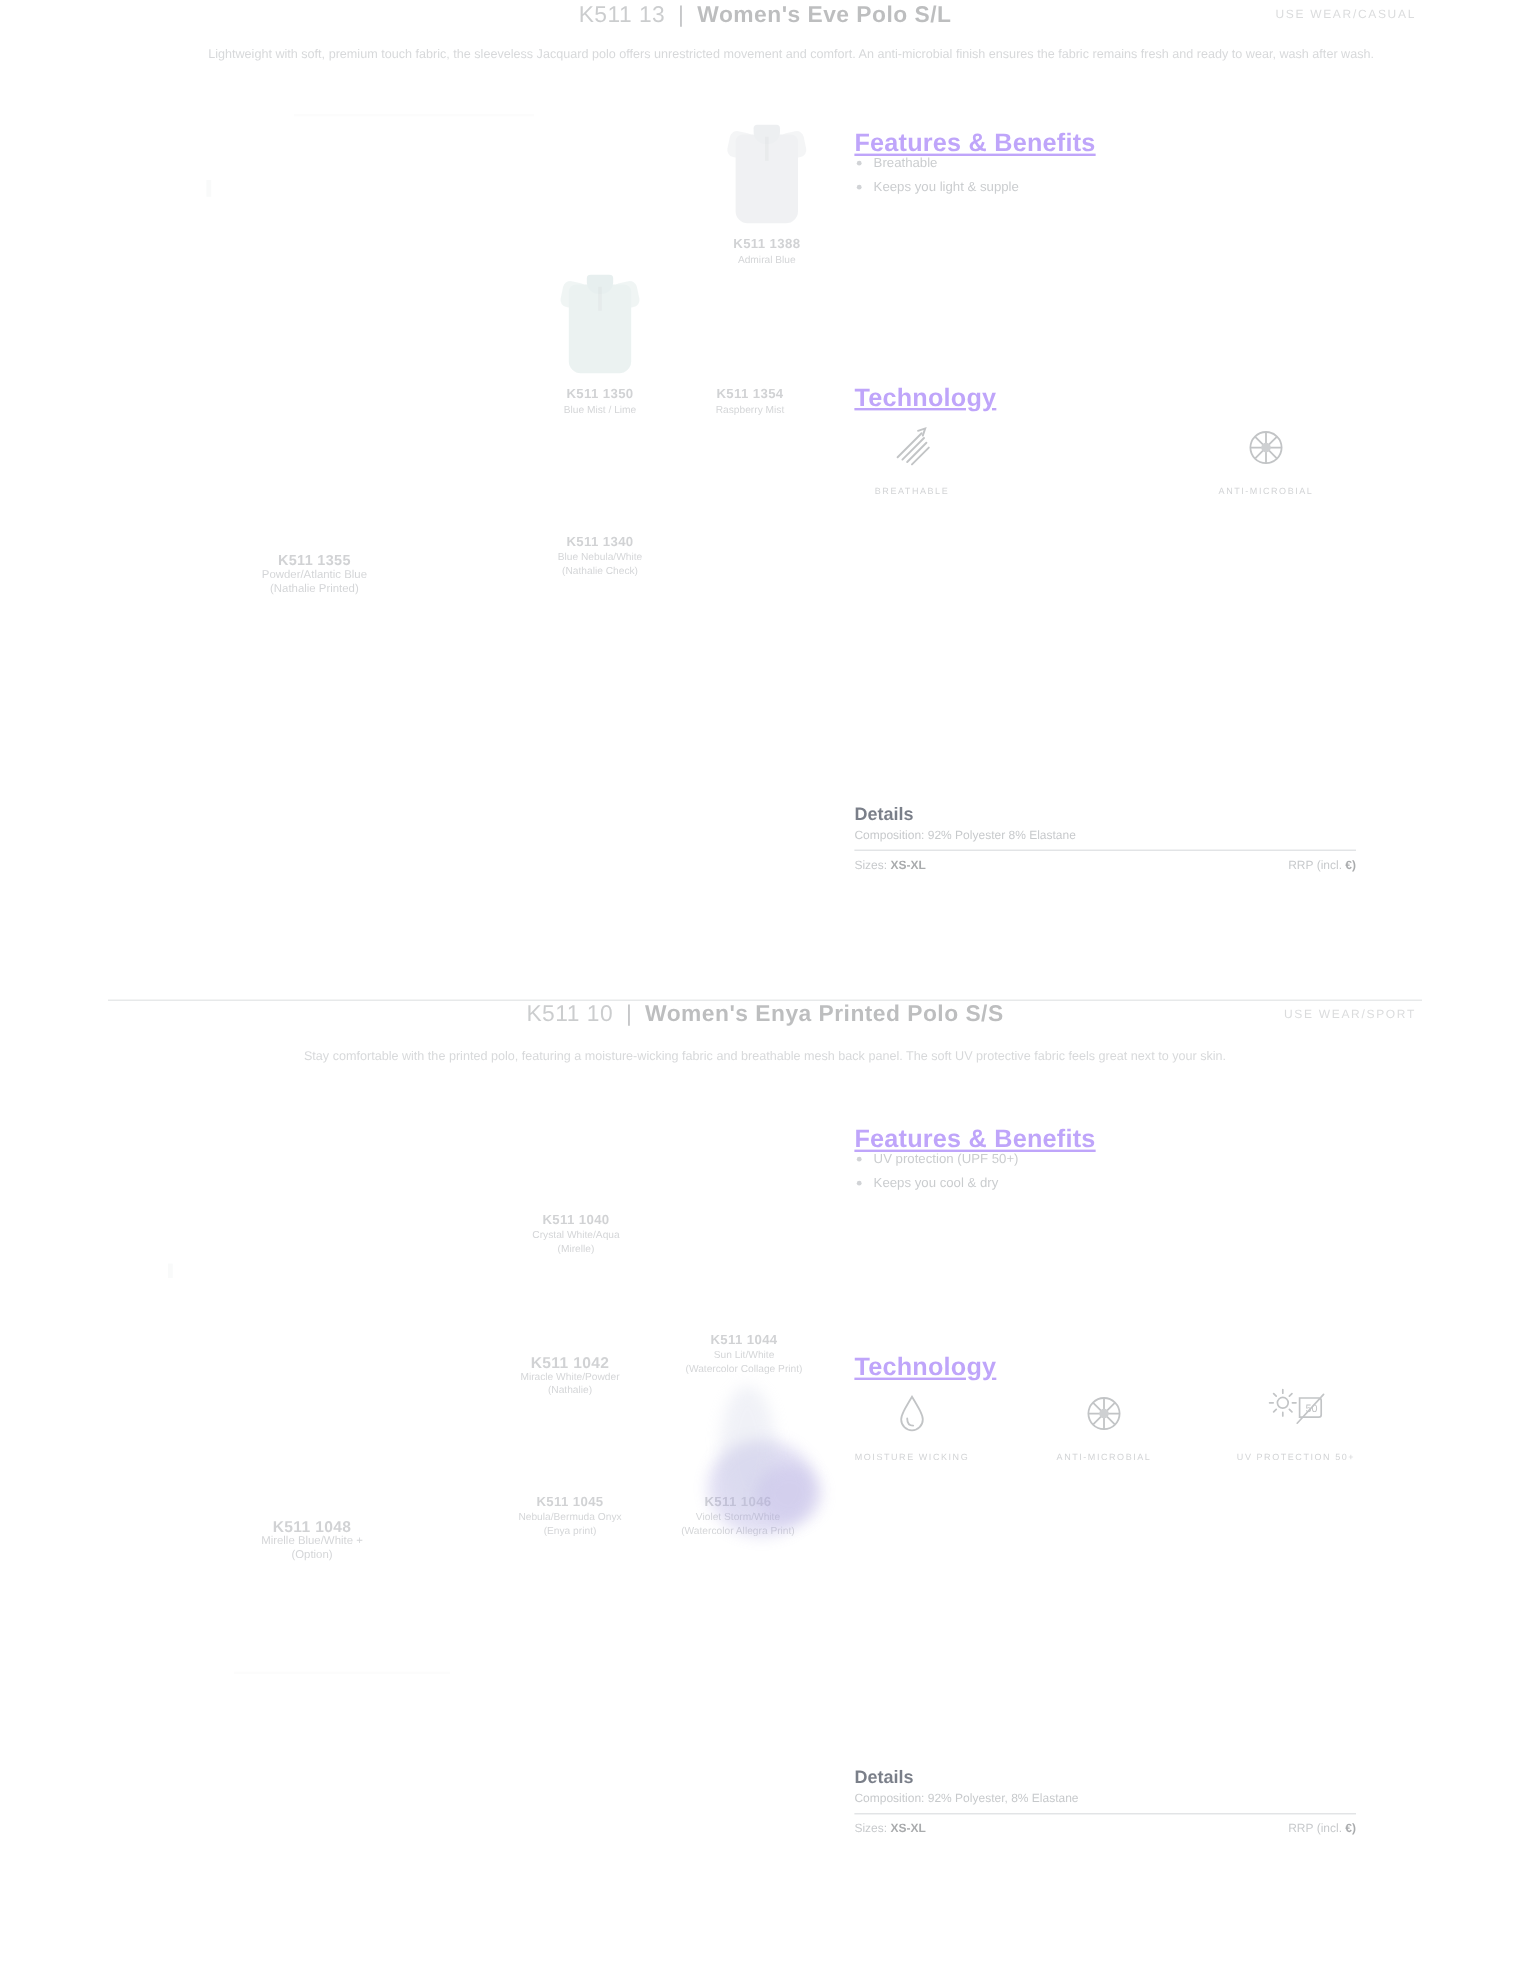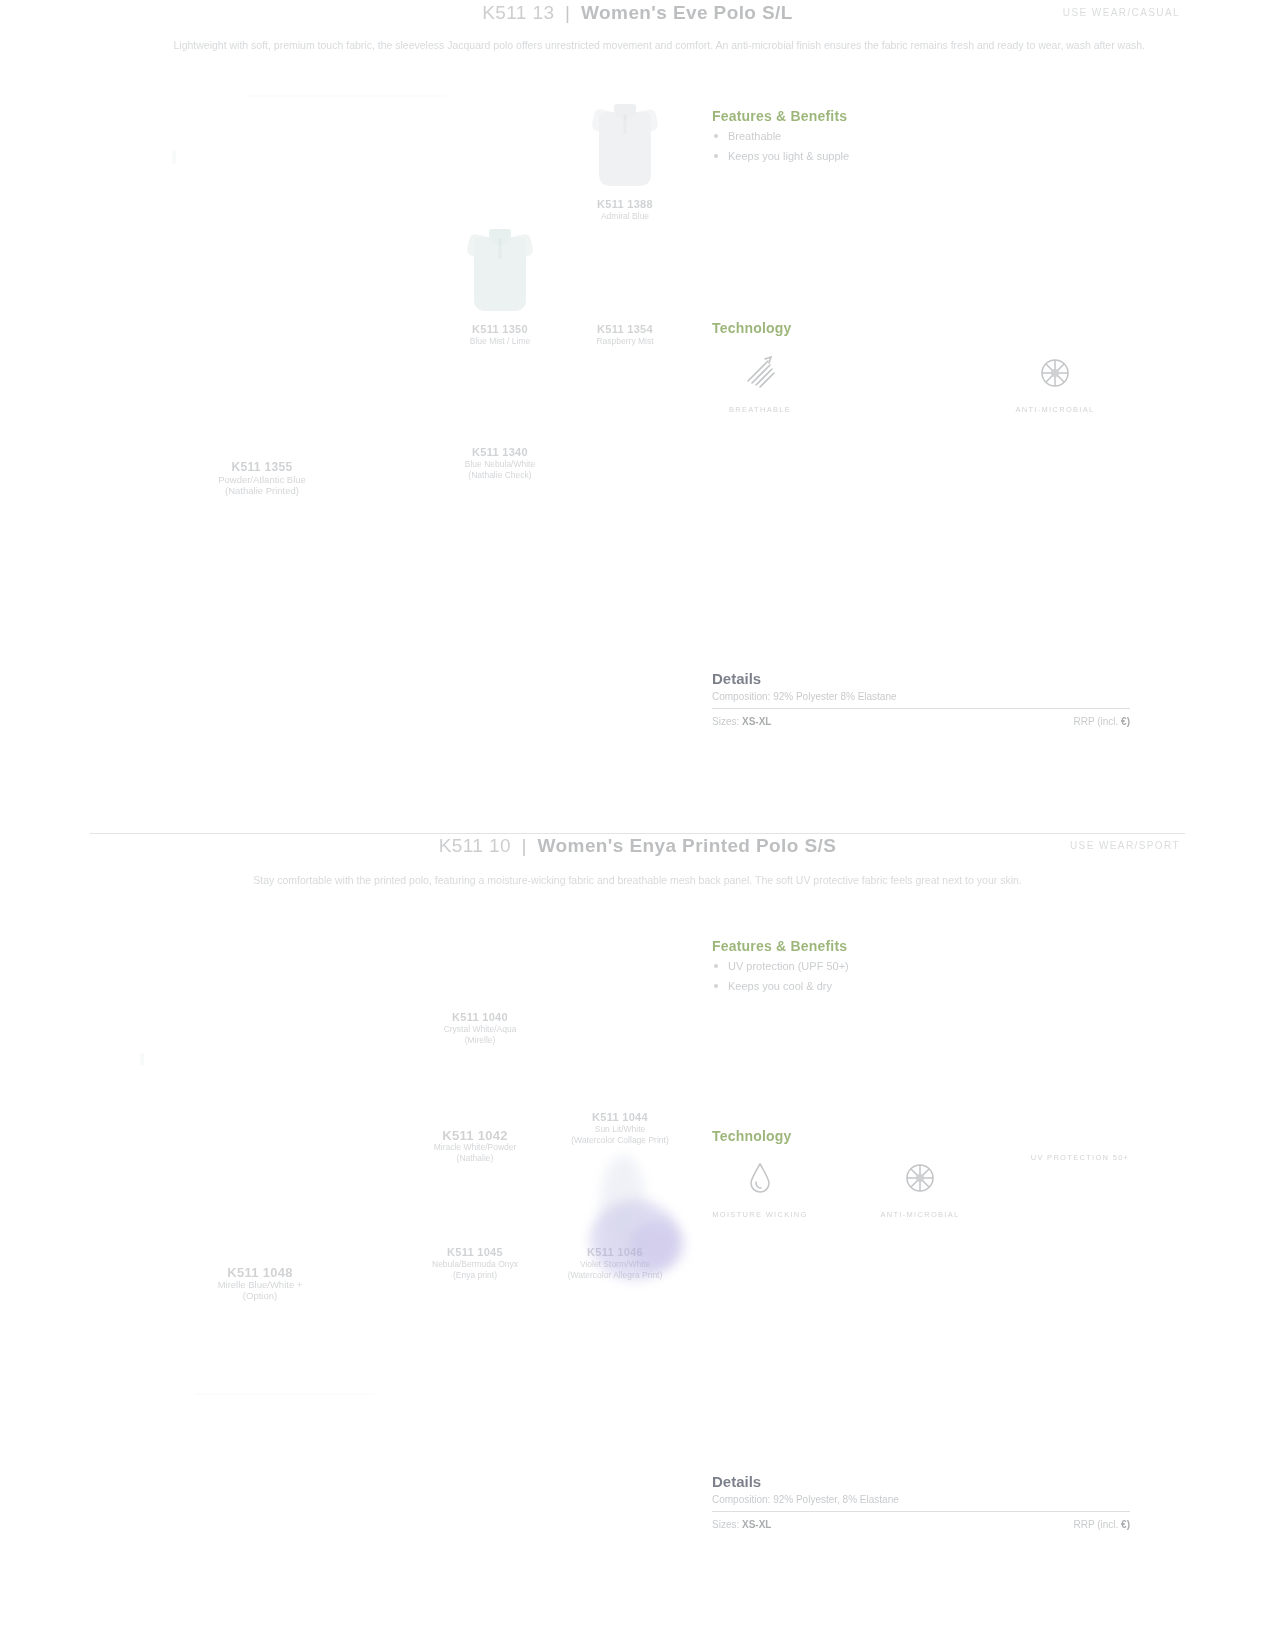--- a/index.html
+++ b/index.html
@@ -87,22 +87,22 @@
     width:22px;height:16px;border-radius:3px 3px 10px 10px;
   }
   .polo .placket{
     position:absolute;left:50%;top:14px;transform:translateX(-50%);
     width:3px;height:20px;background:rgba(120,125,130,.25);
   }
 
   
   .sec-title{
     position:absolute;
-    font-size:14px;font-weight:700;letter-spacing:.2px;
-    color:#4d7c0f;opacity:.55;
+    font-size:21px;font-weight:700;letter-spacing:.2px;
+    color:#8b5cf6;opacity:.55;text-decoration:underline;
   }
   .fb-list{position:absolute;margin:0;padding:0;list-style:none;}
   .fb-list li{
     font-size:11px;line-height:20px;color:#8a8f94;opacity:.45;
     padding-left:16px;position:relative;white-space:nowrap;
   }
   .fb-list li:before{
     content:"";position:absolute;left:2px;top:8px;
     width:4px;height:4px;border-radius:50%;
     background:#9aa0a6;
@@ -160,21 +160,21 @@
         <span class="nm">Women's Eve Polo S/L</span>
       </div>
       <div class="prod-usage">USE WEAR/CASUAL</div>
     </div>
 
     <div class="prod-desc" id="desc-1">Lightweight with soft, premium touch fabric, the sleeveless Jacquard polo offers unrestricted movement and comfort. An anti-microbial finish ensures the fabric remains fresh and ready to wear, wash after wash.</div>
 
     <div class="swatches" style="left:0;top:100px;width:760px;height:420px;">
 
 
-      <div class="swatch" style="left:550px;top:0;">
+      <div class="swatch" style="left:564px;top:0;">
         <div class="sw-img">
           <div class="polo faded">
             <div class="shoulderL" style="background:#dcdfe3;"></div>
             <div class="shoulderR" style="background:#dcdfe3;"></div>
             <div class="body" style="background:#cfd4d9;"></div>
             <div class="collar" style="background:#c6ccd2;"></div>
             <div class="placket"></div>
           </div>
         </div>
         <div class="sw-code">K511 1388</div>
@@ -366,20 +366,31 @@
               <circle cx="22" cy="22" r="13"></circle>
               <path d="M22 9 L22 35 M9 22 L35 22"></path>
               <path d="M13 13 L31 31 M31 13 L13 31"></path>
               <circle cx="22" cy="22" r="4" fill="#8d9196" stroke="none"></circle>
             </g>
           </svg>
         </div>
         <div class="tech-lbl">ANTI-MICROBIAL</div>
       </div>
       <div class="tech" style="left:320px;top:0;">
+        <div class="tech-ico">
+          <svg width="50" height="44" viewBox="0 0 50 44">
+            <g stroke="#6f7478" stroke-width="1.4" fill="none" stroke-linecap="round">
+              <circle cx="14" cy="13" r="4.5"></circle>
+              <path d="M14 5 V2 M14 24 V21 M6 13 H3 M25 13 H22 M8.5 7.5 L6.4 5.4 M19.5 7.5 L21.6 5.4 M8.5 18.5 L6.4 20.6 M19.5 18.5 L21.6 20.6"></path>
+              <path d="M28 9 h16 a2 2 0 0 1 2 2 v12 a2 2 0 0 1 -2 2 h-16 z"></path>
+              <text x="33" y="21" font-size="9" fill="#6f7478" stroke="none" font-family="Liberation Sans, sans-serif">50</text>
+              <path d="M26 30 L48 6"></path>
+            </g>
+          </svg>
+        </div>
         <div class="tech-lbl">UV PROTECTION 50+</div>
       </div>
     </div>
 
     <div class="details" style="top:640px;">
       <div class="det-title">Details</div>
       <div class="det-comp">
         <span>Composition:</span>
         <span>92% Polyester, 8% Elastane</span>
       </div>

